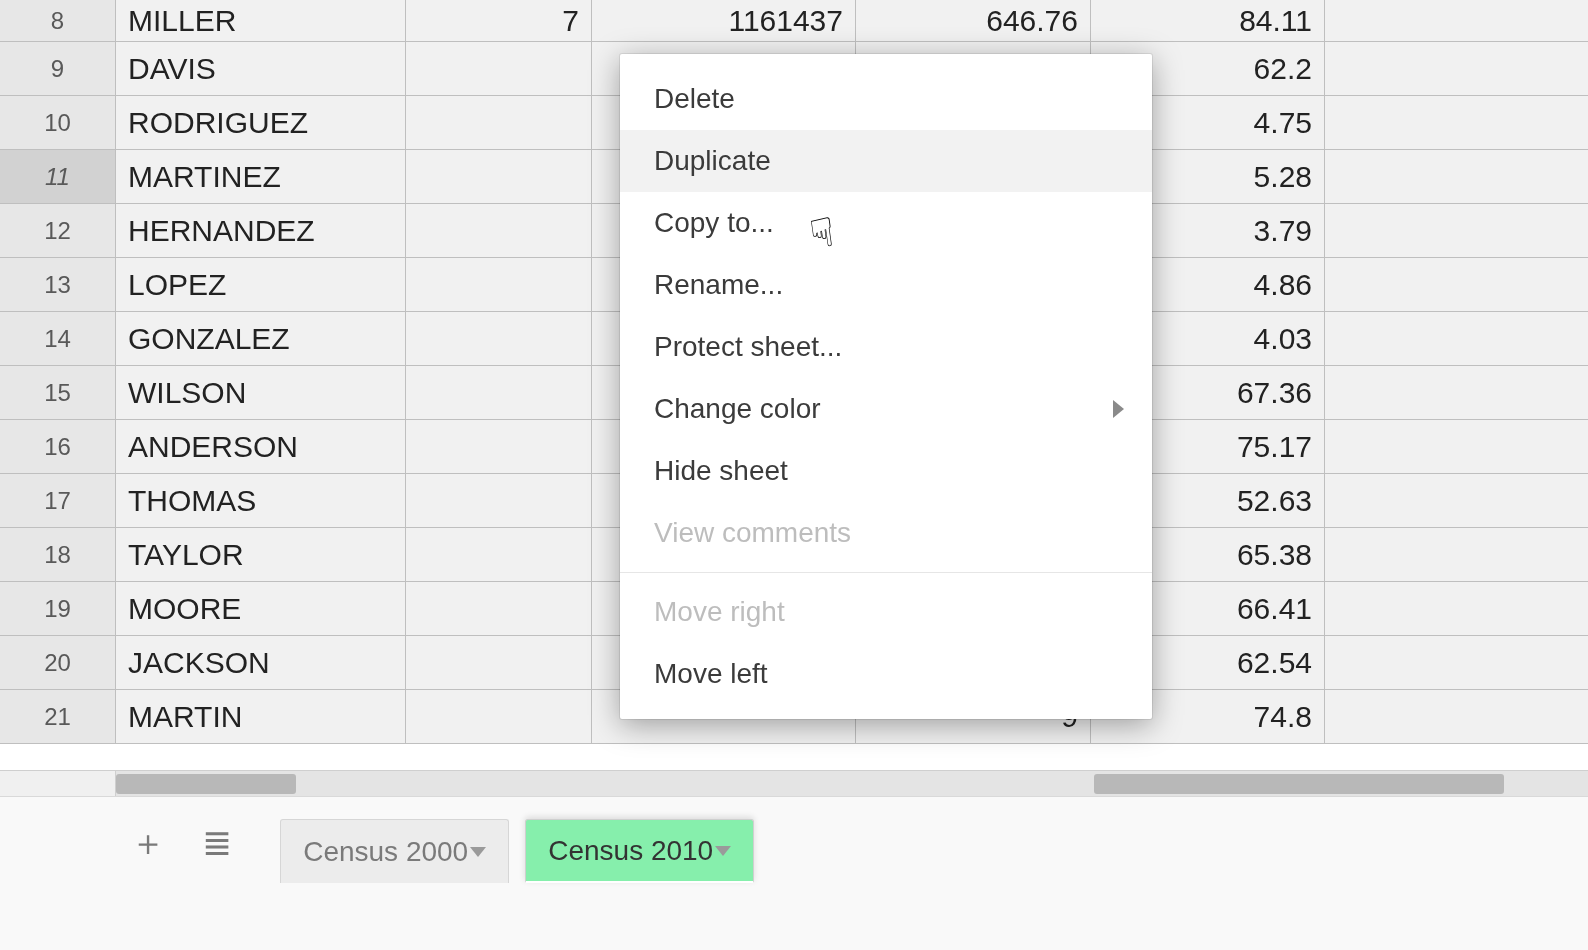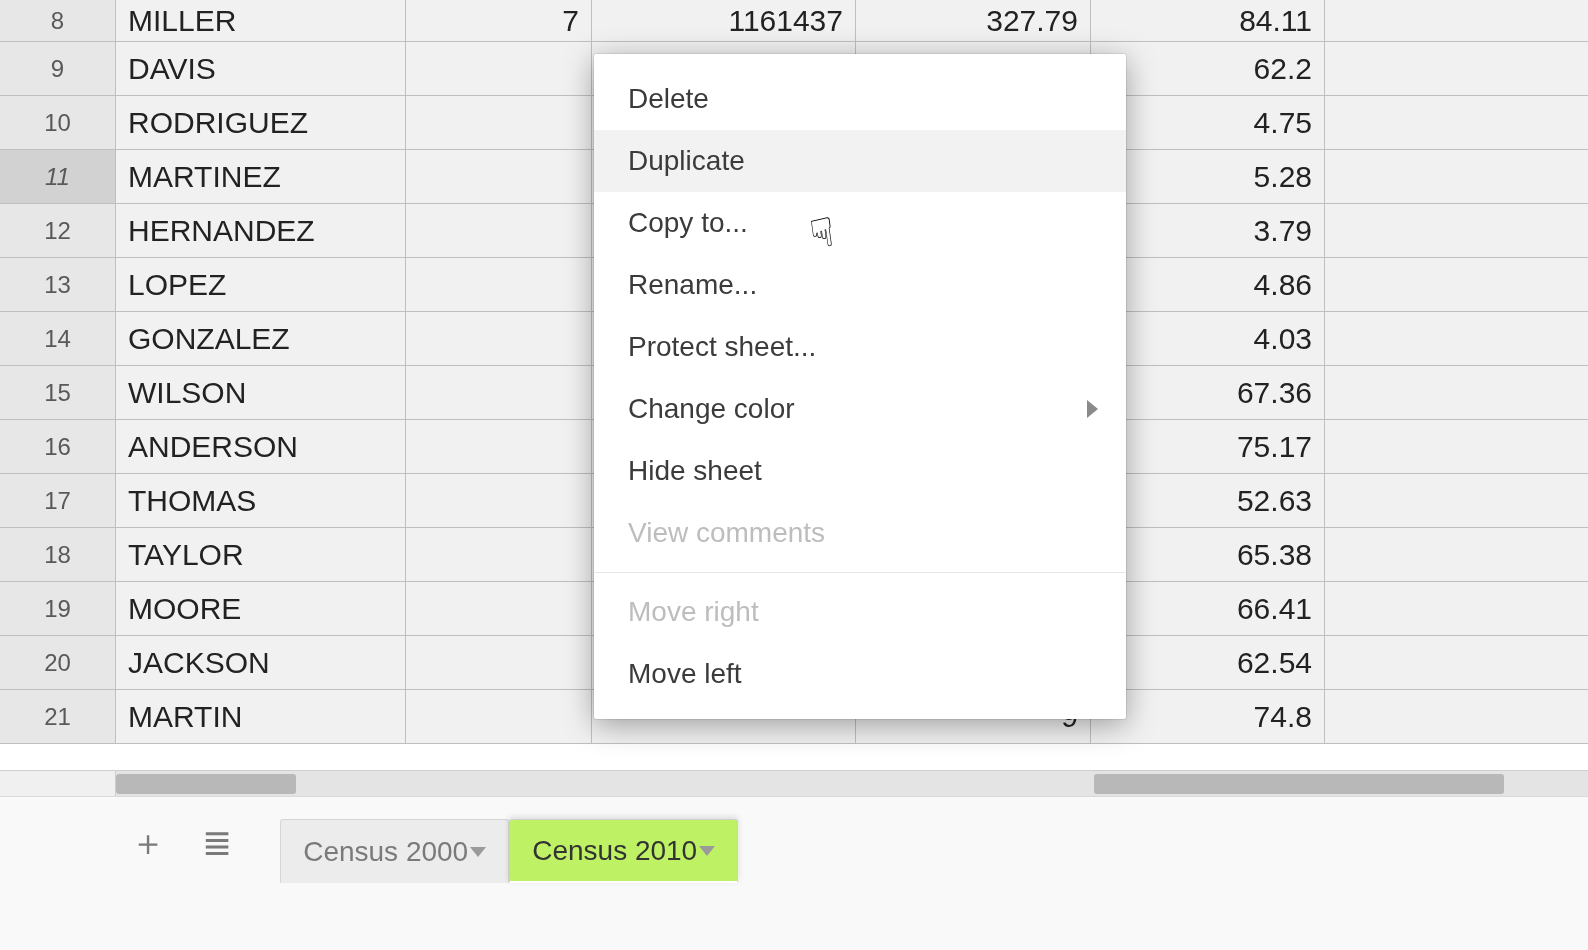--- a/index.html
+++ b/index.html
@@ -145,32 +145,33 @@
     border-right: 8px solid transparent;
     border-top: 10px solid #9a9a9a;
   }
   .tab.inactive {
     background: #ececec;
     border: 1px solid #d6d6d6;
     border-bottom: none;
     border-radius: 3px 3px 0 0;
   }
   .tab.active {
-    background: #bef264;
+    background: #86efac;
     color: #333333;
     border: 1px solid #cfcfcf;
     border-bottom: 2px solid #fff;
     border-radius: 3px 3px 0 0;
     box-shadow: 0 -2px 6px rgba(0,0,0,0.12);
+    margin-left: 16px;
   }
 
   
   .context-menu {
     position: absolute;
-    left: 594px;
+    left: 620px;
     top: 54px;
     width: 532px;
     background: #ffffff;
     border-radius: 2px;
     box-shadow: 0 6px 30px rgba(0,0,0,0.35), 0 0 0 1px rgba(0,0,0,0.08);
     padding: 14px 0;
     z-index: 50;
   }
   .menu-item {
     height: 62px;
@@ -213,21 +214,21 @@
 </style>
 </head>
 <body>
 
 <div class="grid" id="grid">
     <div class="row first">
       <div class="rowhdr">8</div>
       <div class="cell name">MILLER</div>
       <div class="cell num colB">7</div>
       <div class="cell num colC">1161437</div>
-      <div class="cell num colD">327.79</div>
+      <div class="cell num colD">646.76</div>
       <div class="cell num colE">84.11</div>
       <div class="cell num colF"></div>
     </div>
     <div class="row">
       <div class="rowhdr">9</div>
       <div class="cell name">DAVIS</div>
       <div class="cell num colB"></div>
       <div class="cell num colC"></div>
       <div class="cell num colD">5</div>
       <div class="cell num colE">62.2</div>

